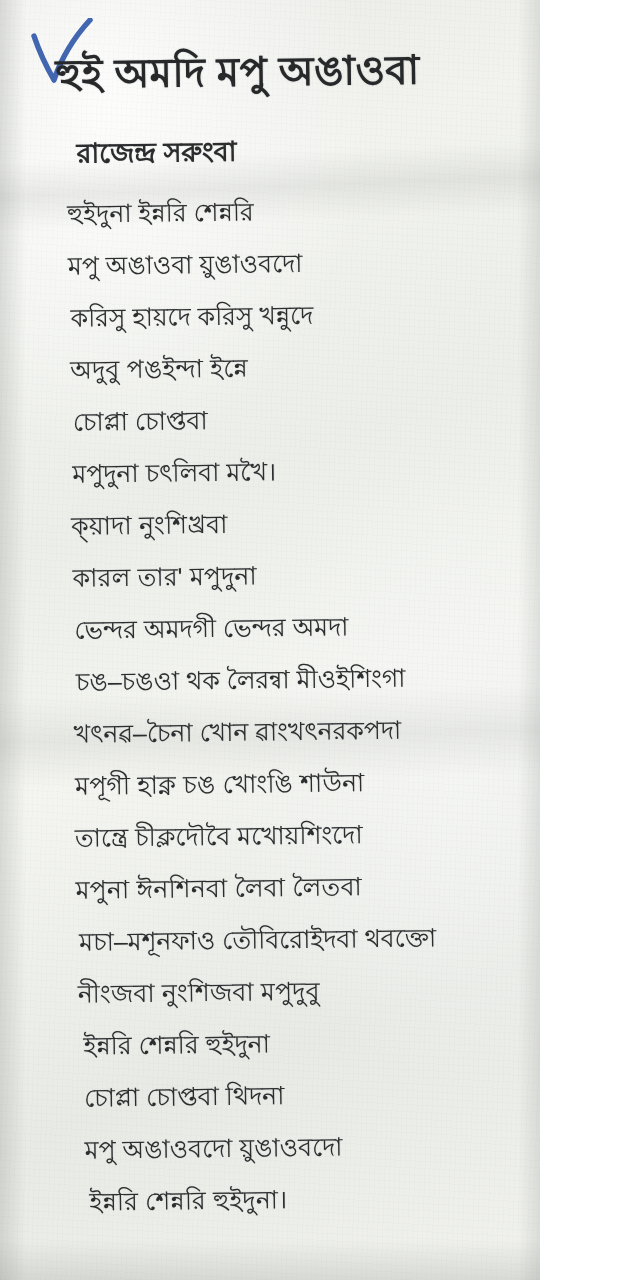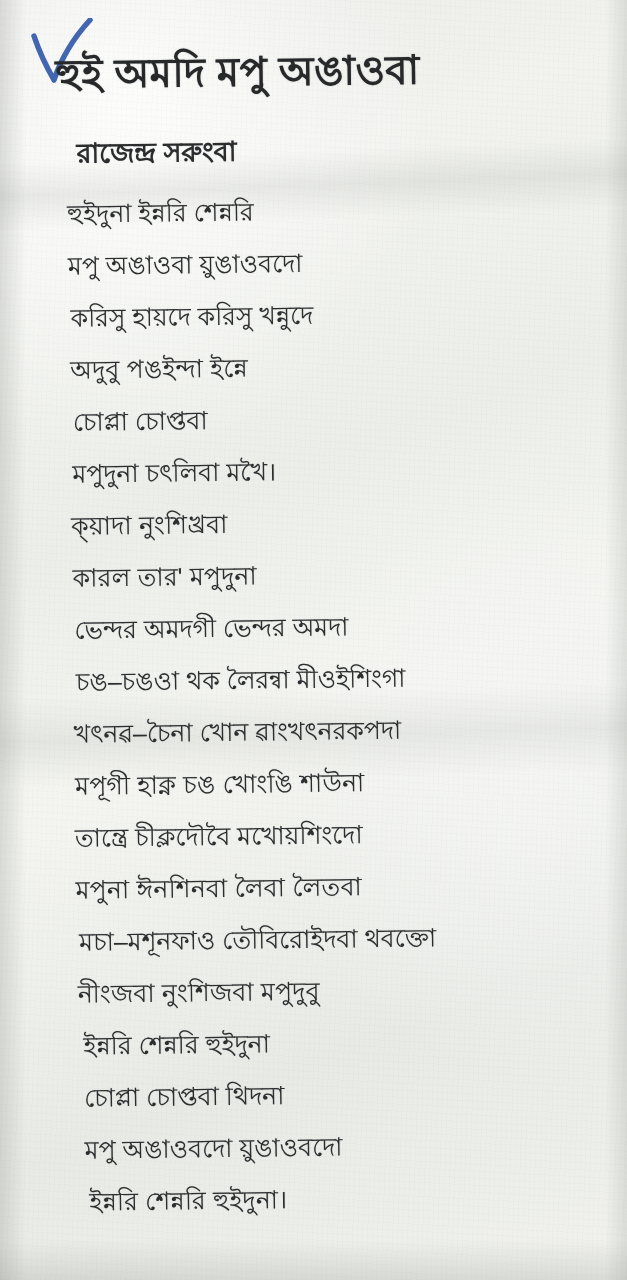--- a/index.html
+++ b/index.html
@@ -10,21 +10,21 @@
     width: 627px;
     height: 1280px;
     background: #ffffff;
     font-family: "Liberation Sans", sans-serif;
     overflow: hidden;
   }
 
   
   .page {
     position: relative;
-    width: 627px;
+    width: 540px;
     height: 1280px;
     background:
       radial-gradient(ellipse 70% 40% at 20% 8%, rgba(255,255,255,0.85), rgba(255,255,255,0) 70%),
       radial-gradient(ellipse 60% 35% at 85% 60%, rgba(246,247,245,0.8), rgba(255,255,255,0) 70%),
       linear-gradient(160deg, #e9eae6 0%, #f2f3ef 18%, #eceee9 38%, #f4f5f1 55%, #e8eae6 78%, #f1f2ee 100%);
     overflow: hidden;
   }
 
   
   .grain {

